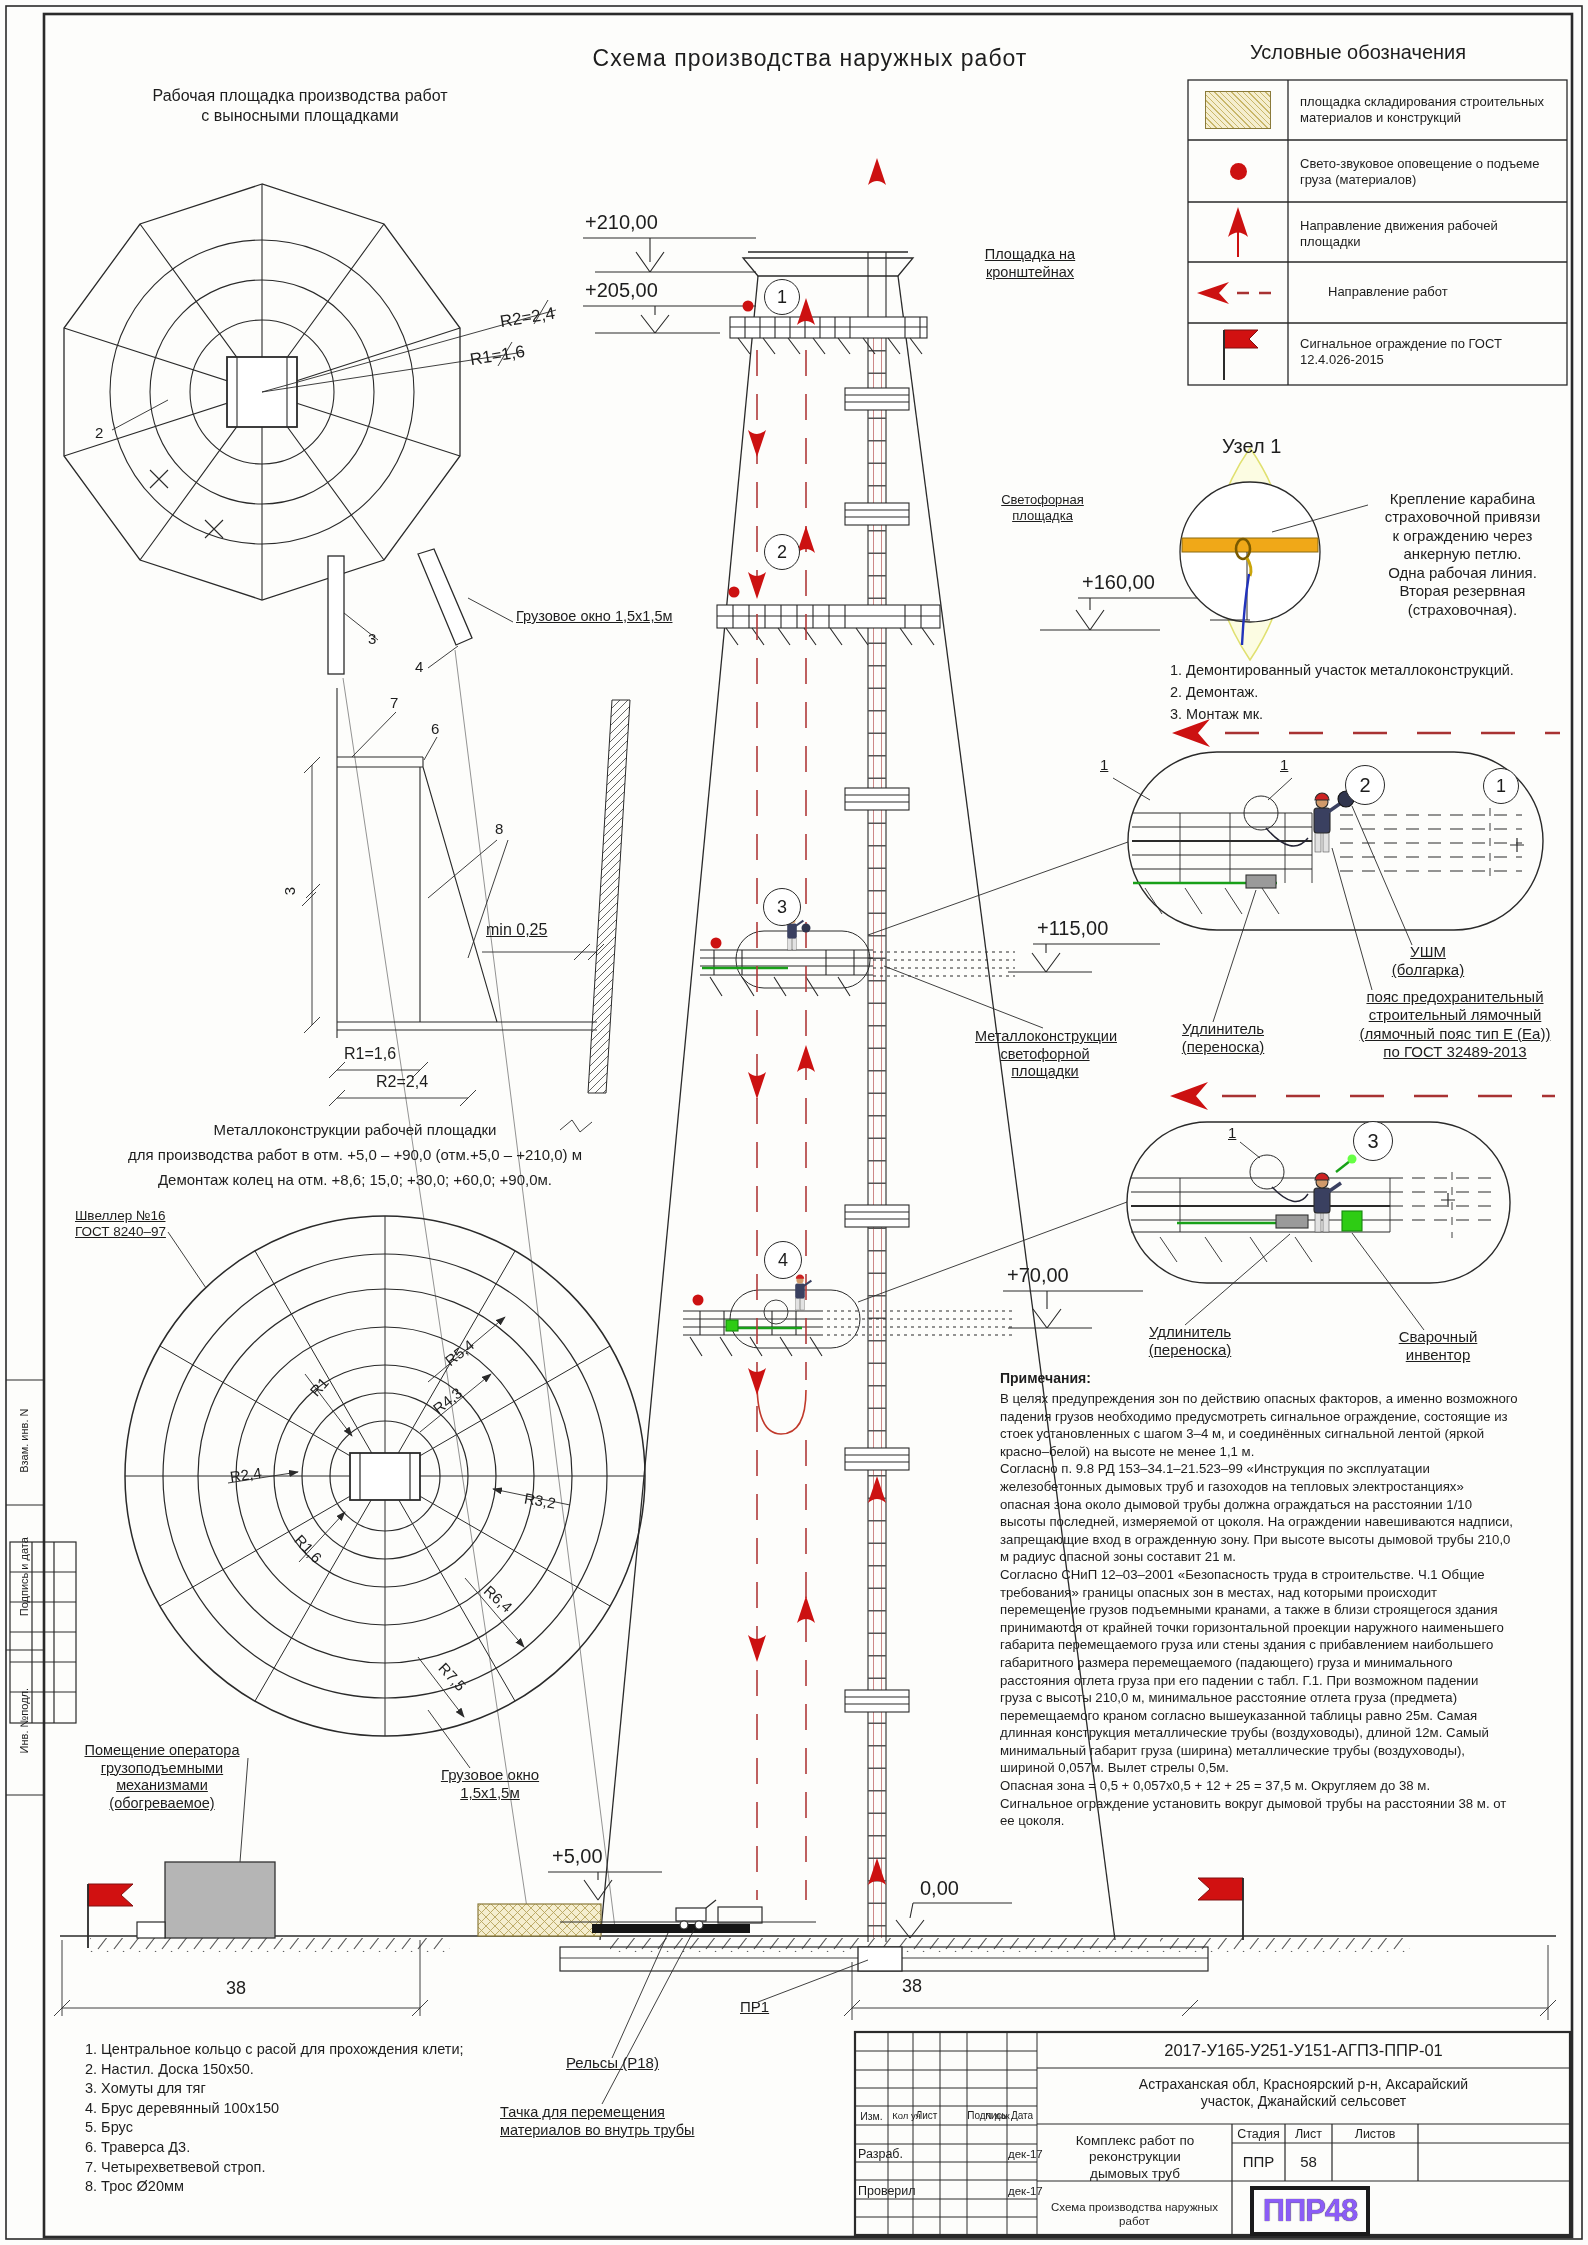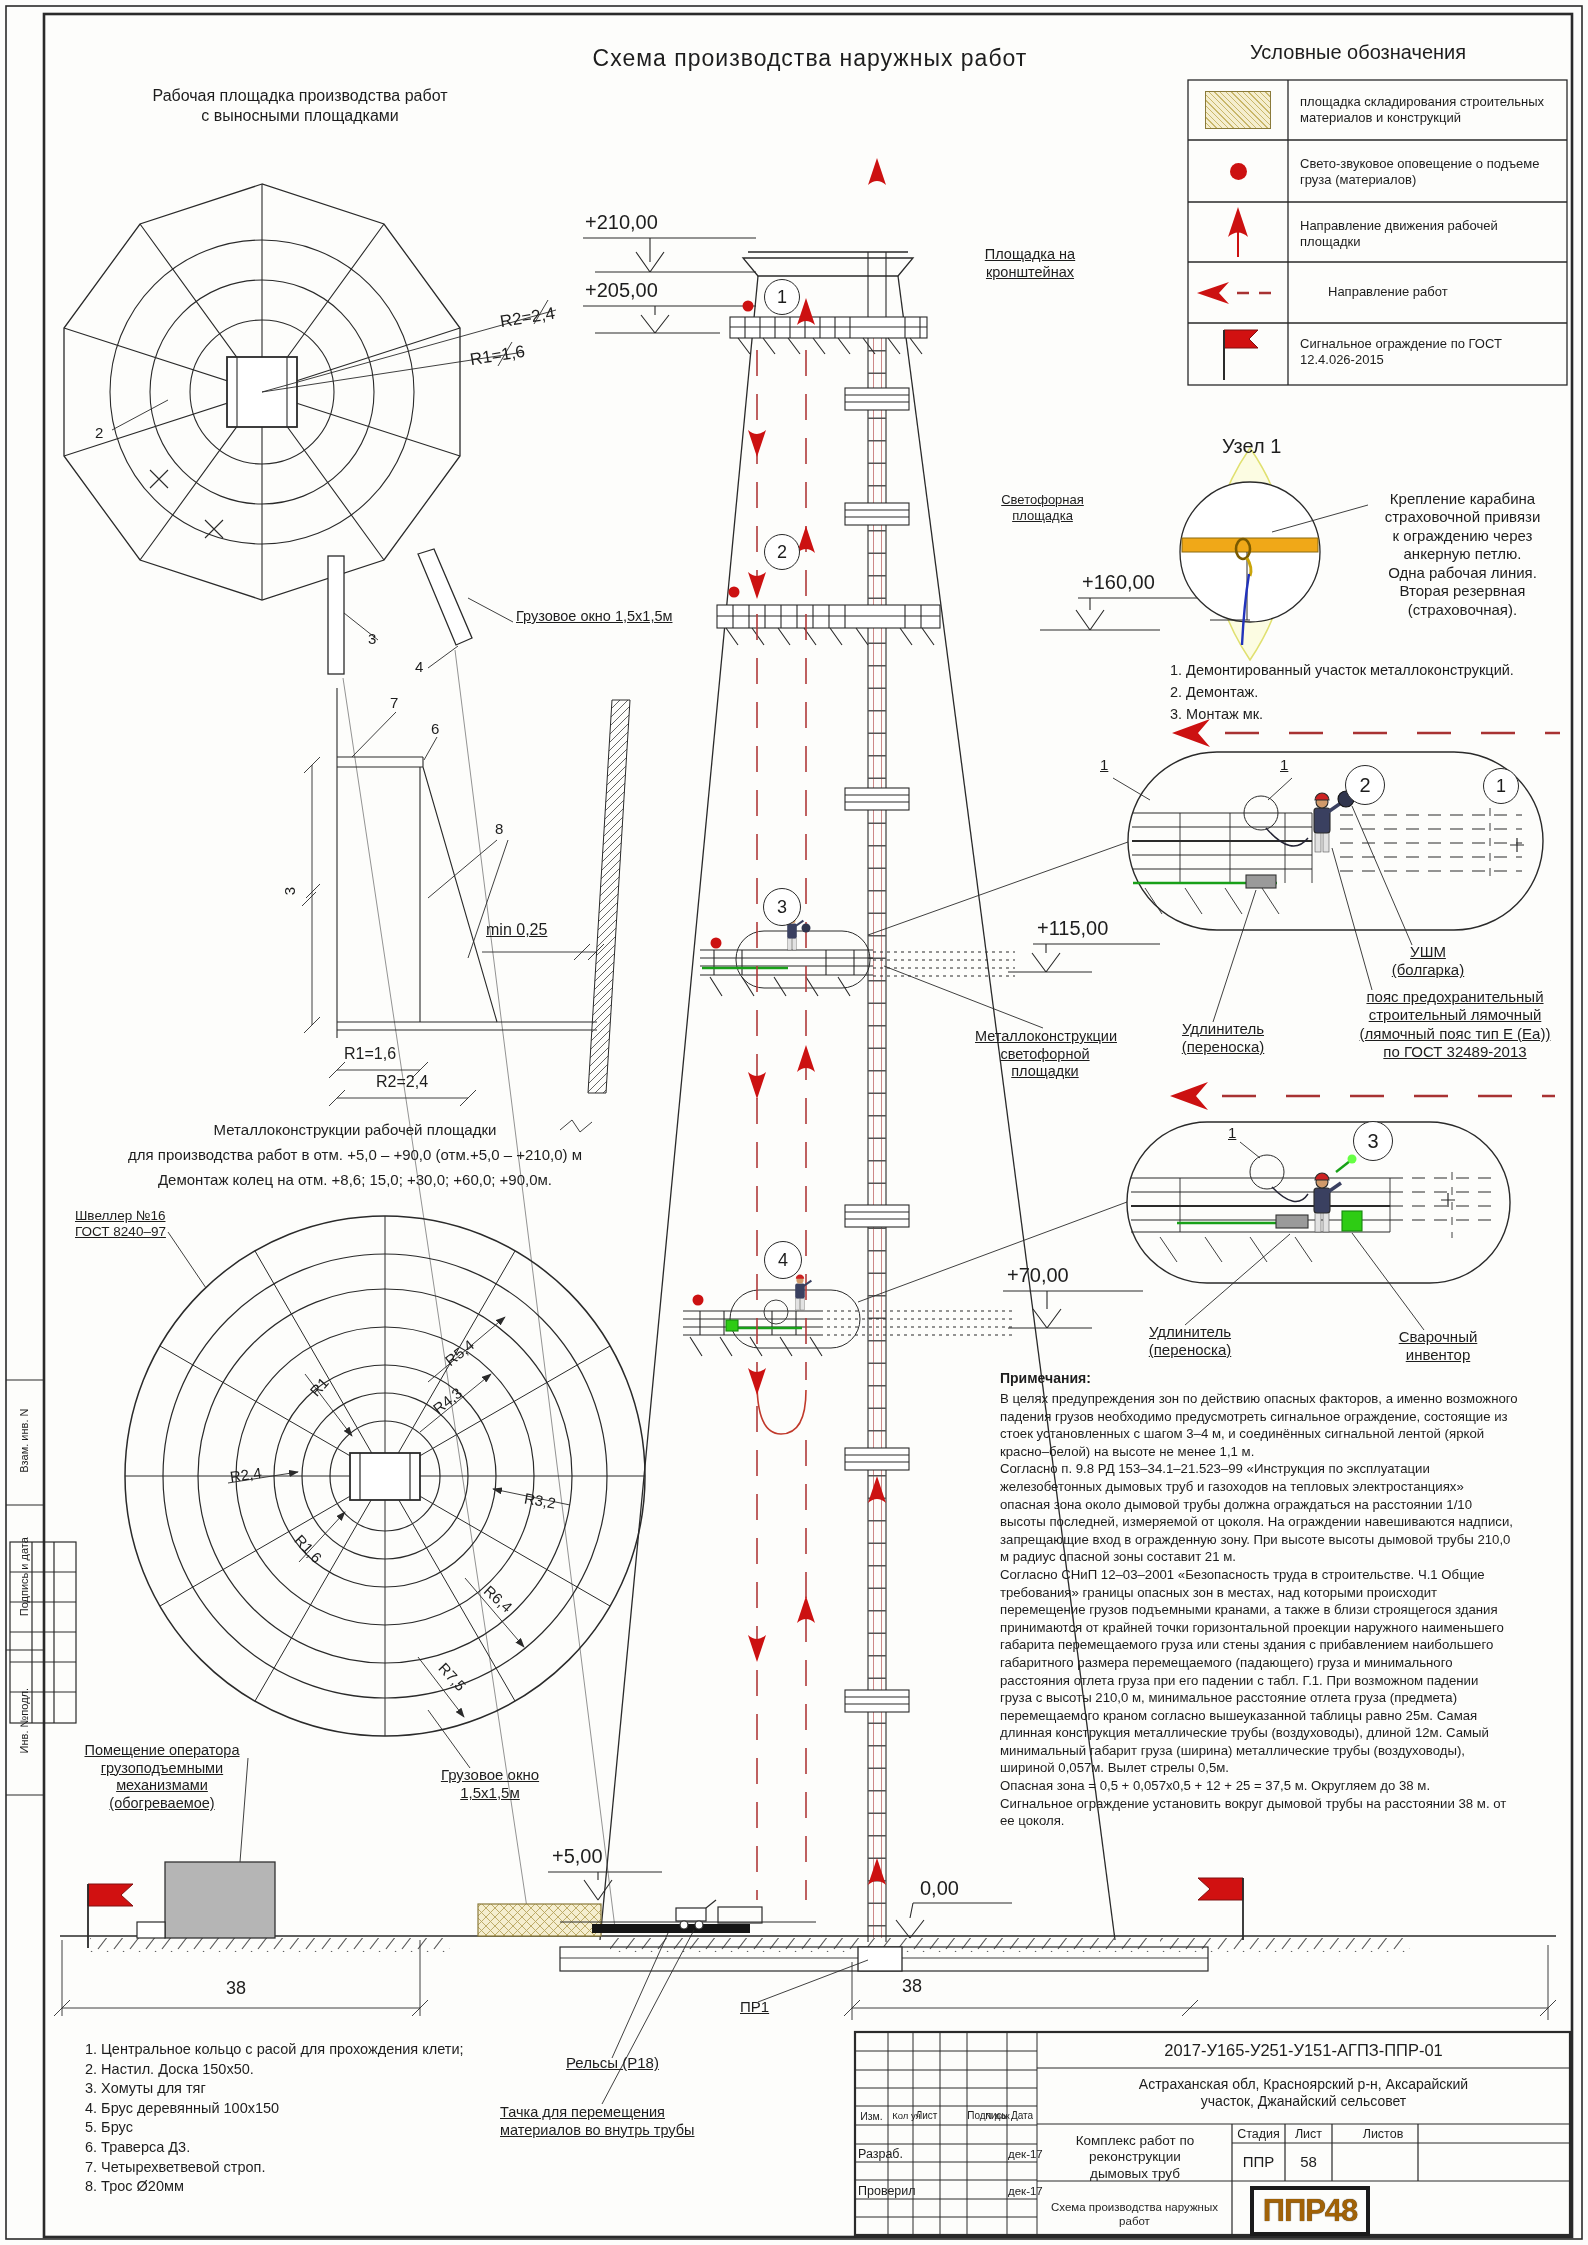--- a/index.html
+++ b/index.html
@@ -10,21 +10,21 @@
   .ctr{text-align:center;}
   .und{text-decoration:underline;}
   .lbl{line-height:1.22;}
   .circ{position:absolute;border:1.7px solid #2a2a2a;border-radius:50%;background:#fff;
         display:flex;align-items:center;justify-content:center;font-size:18px;}
   .legend-cell{position:absolute;display:flex;align-items:center;justify-content:center;}
   svg{position:absolute;left:0;top:0;}
   .hatch-swatch{width:64px;height:36px;border:1.2px solid #8a7a3a;background:
      repeating-linear-gradient(45deg,#f5eecf 0 3px,#c9b76a 3px 4px),
      repeating-linear-gradient(-45deg,rgba(245,238,207,0) 0 3px,#c9b76a 3px 4px),#f5eecf;}
-  .logo{border:4px solid #1b1b1b;color:#a16207;font-weight:bold;font-size:31px;
+  .logo{border:4px solid #1b1b1b;color:#8b5cf6;font-weight:bold;font-size:31px;
         letter-spacing:-1px;display:flex;align-items:center;justify-content:center;
         text-shadow:0 0 1px #1b1b1b;}
 </style>
 </head>
 <body>
 
 <div class="sheet">
 
 <svg width="1588" height="2245" viewBox="0 0 1588 2245">
   <defs>
@@ -517,21 +517,21 @@
 <div class="abs lbl ctr" style="left:967px;top:2110px;width:40px;font-size:10px;">Подпись</div>
 <div class="abs lbl ctr" style="left:1007px;top:2110px;width:30px;font-size:10px;">Дата</div>
 <div class="abs lbl" style="left:858px;top:2147px;font-size:12.5px;">Разраб.</div>
 <div class="abs lbl" style="left:1008px;top:2147px;font-size:11.5px;">дек-17</div>
 <div class="abs lbl" style="left:858px;top:2184px;font-size:12.5px;">Проверил</div>
 <div class="abs lbl" style="left:1008px;top:2184px;font-size:11.5px;">дек-17</div>
 <div class="abs lbl ctr pre" style="left:1040px;top:2133px;width:190px;font-size:13.5px;">Комплекс работ по реконструкции
 дымовых труб</div>
 <div class="abs lbl ctr" style="left:1232px;top:2127px;width:53px;font-size:12.5px;">Стадия</div>
 <div class="abs lbl ctr" style="left:1285px;top:2127px;width:47px;font-size:12.5px;">Лист</div>
-<div class="abs lbl ctr" style="left:1332px;top:2127px;width:86px;font-size:12.5px;margin-left:8px;">Листов</div>
+<div class="abs lbl ctr" style="left:1332px;top:2127px;width:86px;font-size:12.5px;">Листов</div>
 <div class="abs lbl ctr" style="left:1232px;top:2153px;width:53px;font-size:15px;">ППР</div>
 <div class="abs lbl ctr" style="left:1285px;top:2153px;width:47px;font-size:15px;">58</div>
 <div class="abs lbl ctr" style="left:1037px;top:2200px;width:195px;font-size:11.5px;">Схема производства наружных работ</div>
 <div class="logo abs" style="left:1250px;top:2186px;width:112px;height:42px;">
       <span>ППР48</span>
     </div>
 
 <div class="abs lbl ctr" style="left:-40px;top:1434px;width:130px;font-size:11px;transform:rotate(-90deg);">Взам. инв. N</div>
 <div class="abs lbl ctr" style="left:-40px;top:1570px;width:130px;font-size:11px;transform:rotate(-90deg);">Подпись и дата</div>
 <div class="abs lbl ctr" style="left:-40px;top:1714px;width:130px;font-size:11px;transform:rotate(-90deg);">Инв. №подл.</div>

